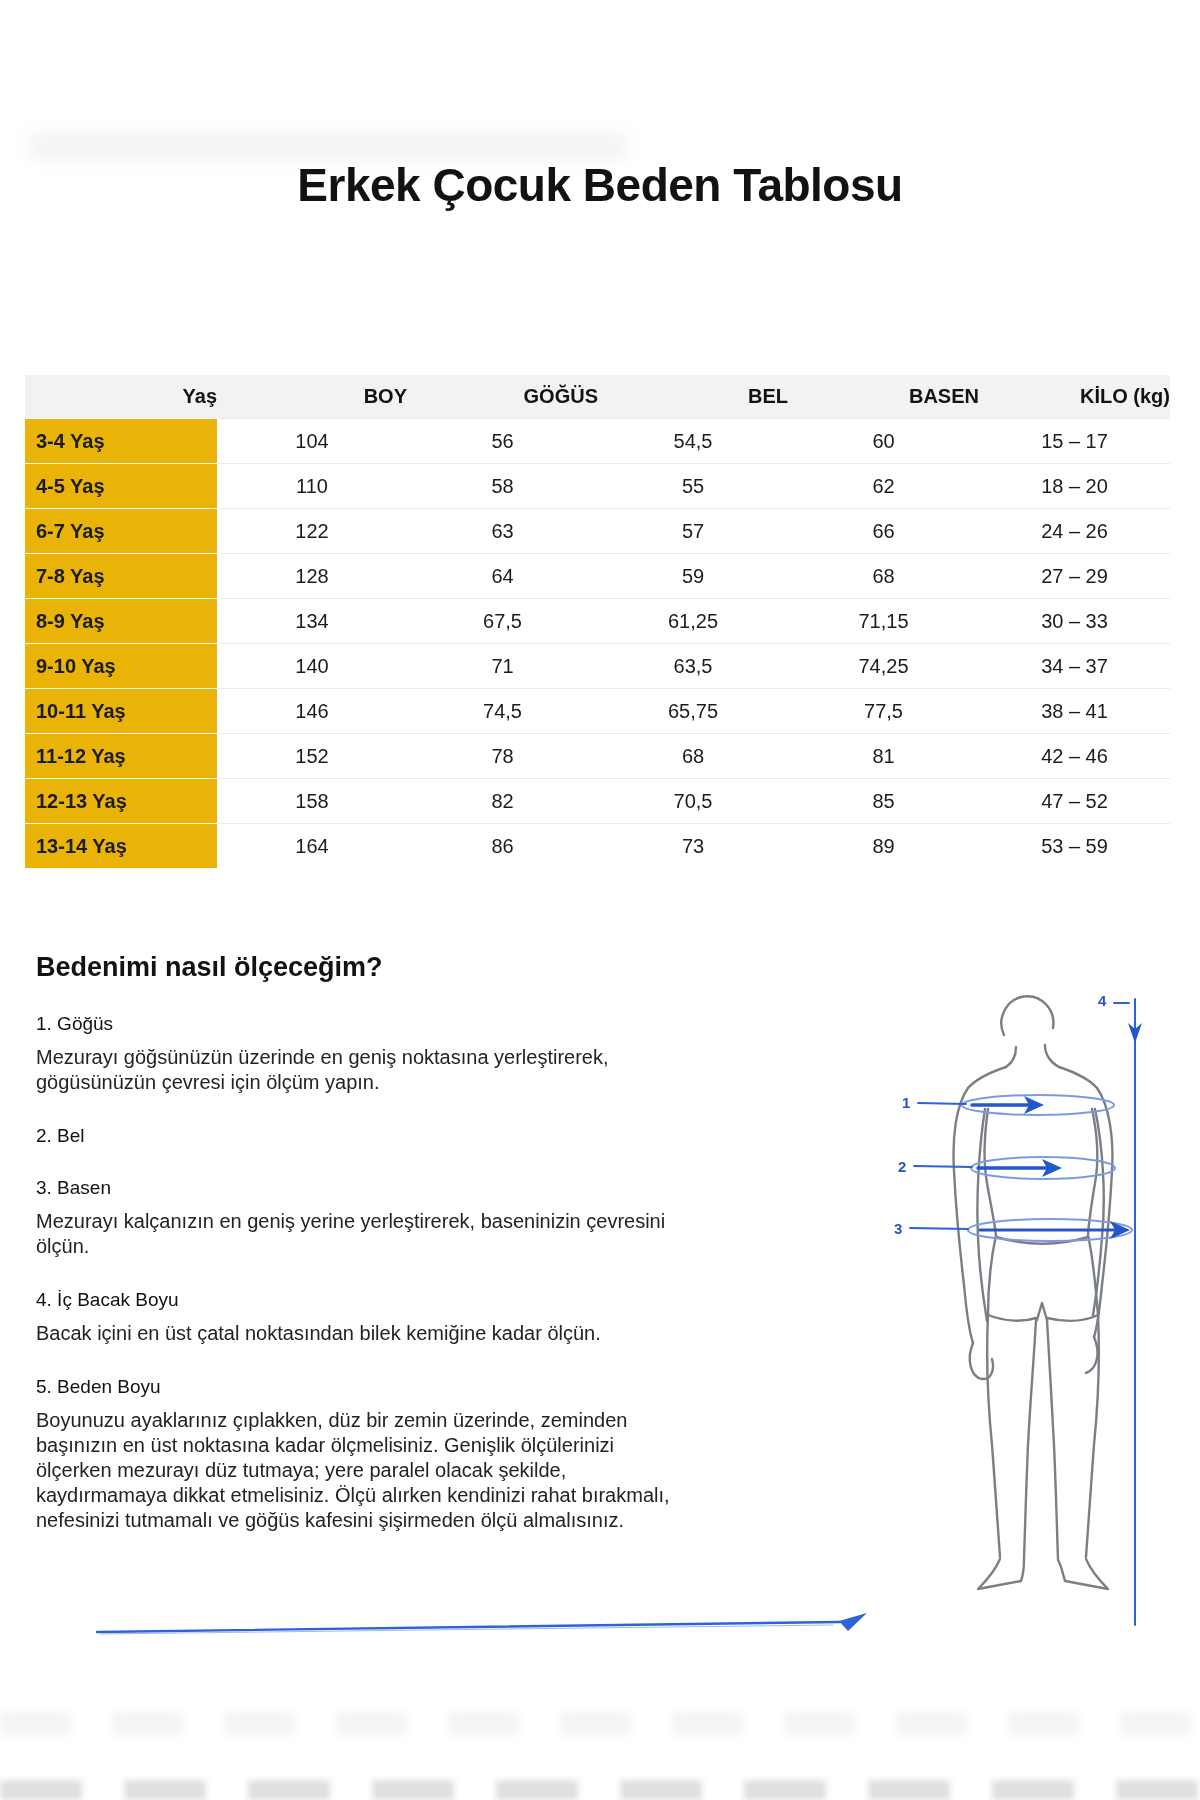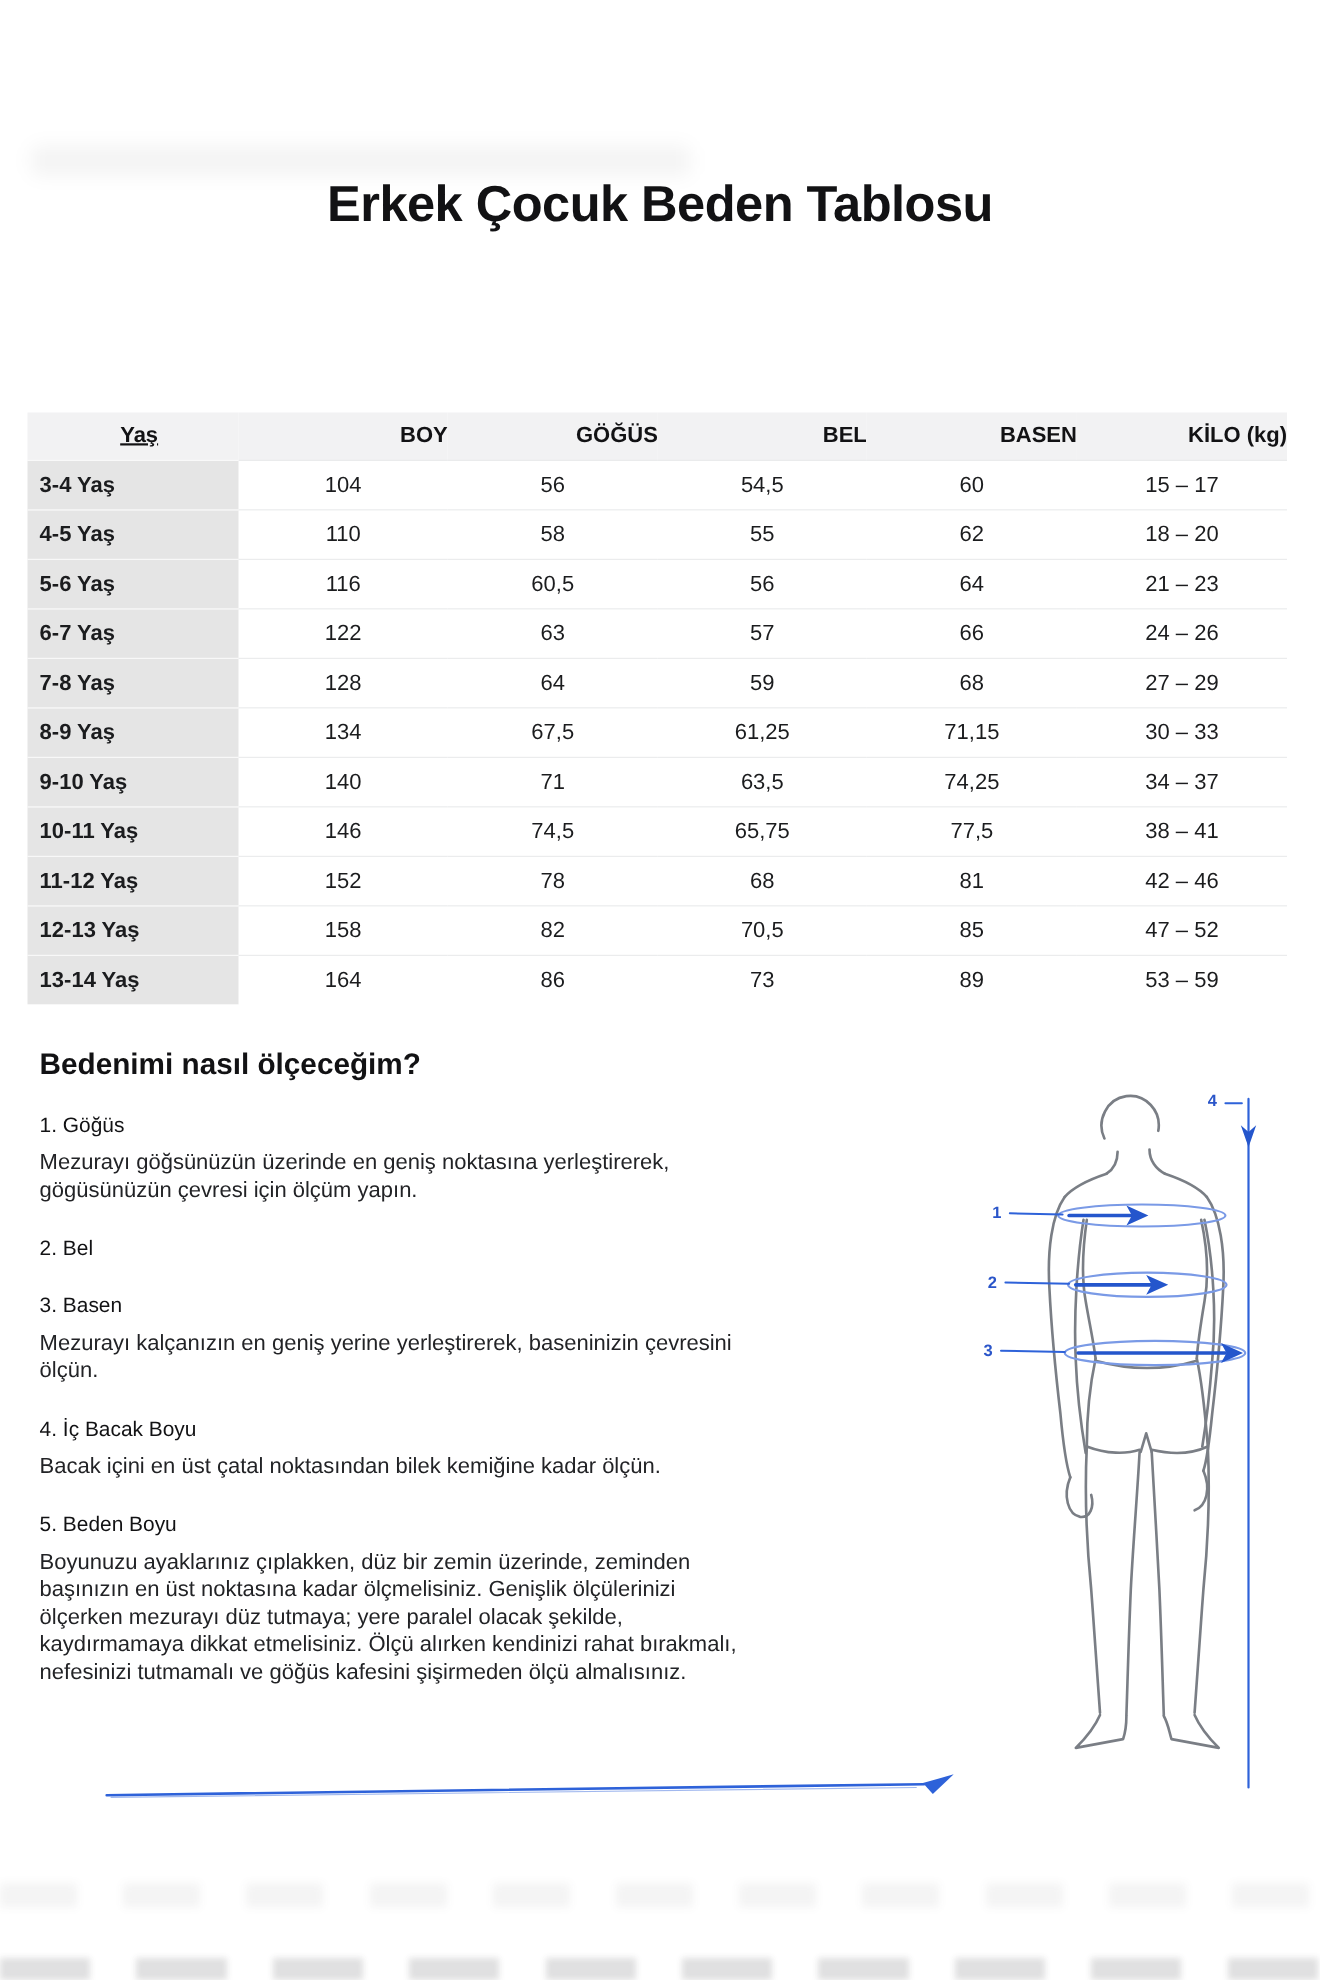--- a/index.html
+++ b/index.html
@@ -16,27 +16,27 @@
   .size-table{
     position:absolute;left:25px;top:375px;width:1145px;
     border-collapse:collapse;table-layout:fixed;
   }
   .size-table th,.size-table td{
     font-size:20px;vertical-align:middle;padding:0;
   }
   .size-table thead th{
     background:#f2f2f3;font-weight:700;height:43px;color:#121214;text-align:right;
   }
-  .size-table thead th:first-child{text-align:center;padding-left:11px;text-decoration:underline;}
+  .size-table thead th:first-child{text-align:right;padding-left:11px;}
   .size-table tbody td{
     background:#ffffff;height:44px;text-align:center;font-weight:400;color:#1b1c1e;
     border-top:1px solid #e9eaec;
   }
   .size-table tbody td.age-cell{
-    background:#e5e5e5;text-align:left;padding-left:11px;font-weight:600;color:#1b1c1e;
+    background:#eab308;text-align:left;padding-left:11px;font-weight:600;color:#1b1c1e;
     border-top:1px solid #fafafa;
   }
   
   .guide{position:absolute;left:36px;top:952px;width:650px;}
   .guide h2{margin:0 0 30px 0;font-size:27px;font-weight:700;color:#121214;}
   .guide h3{margin:30px 0 10px 0;font-size:19px;font-weight:400;color:#121214;}
   .guide p{margin:0;font-size:20px;line-height:25px;color:#222326;}
   
   .figure{position:absolute;left:888px;top:985px;width:290px;height:655px;}
   .figure svg{position:absolute;left:0;top:0;}
@@ -97,28 +97,20 @@
     </tr>
     <tr>
       <td class="age-cell">4-5 Yaş</td>
       <td>110</td>
       <td>58</td>
       <td>55</td>
       <td>62</td>
       <td>18 – 20</td>
     </tr>
     <tr>
-      <td class="age-cell">5-6 Yaş</td>
-      <td>116</td>
-      <td>60,5</td>
-      <td>56</td>
-      <td>64</td>
-      <td>21 – 23</td>
-    </tr>
-    <tr>
       <td class="age-cell">6-7 Yaş</td>
       <td>122</td>
       <td>63</td>
       <td>57</td>
       <td>66</td>
       <td>24 – 26</td>
     </tr>
     <tr>
       <td class="age-cell">7-8 Yaş</td>
       <td>128</td>

